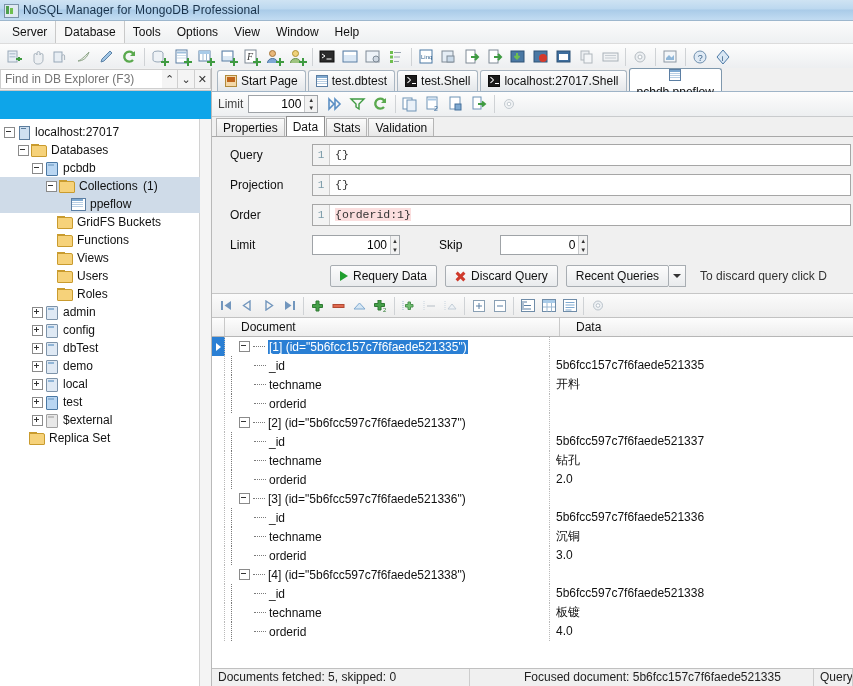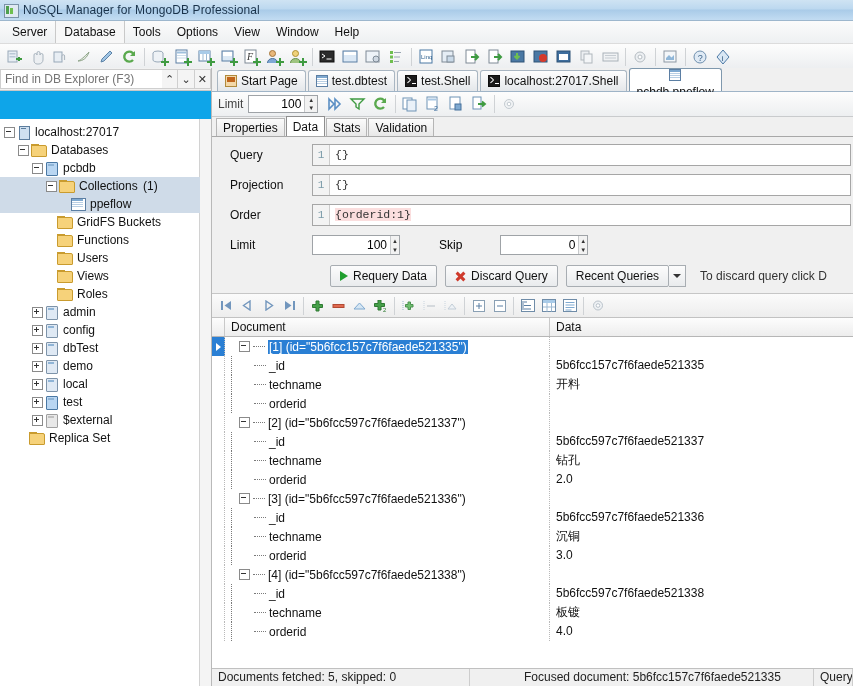--- a/index.html
+++ b/index.html
@@ -152,21 +152,21 @@
   .hint{font-size:12px;color:#333;margin-left:14px;white-space:nowrap;overflow:hidden;}
 
   
   .gtool{height:24px;display:flex;align-items:center;background:linear-gradient(to bottom,#fbfbfb,#ededed);
          border-bottom:1px solid #c2c2c2;padding-left:4px;box-sizing:border-box;}
   .gbtn{width:21px;height:20px;display:flex;align-items:center;justify-content:center;}
 
   
   .gridwrap{flex:1 1 auto;position:relative;background:#fff;overflow:hidden;display:flex;flex-direction:column;}
   .ghead{height:19px;display:flex;background:linear-gradient(to bottom,#fdfdfd,#ededed);border-bottom:1px solid #b6b6b6;
-         font-size:12px;color:#111;box-sizing:border-box;}
+         font-size:12px;color:#111;box-sizing:border-box;gap:10px;}
   .ghead .ind{width:13px;border-right:1px solid #c9c9c9;box-sizing:border-box;flex:0 0 auto;}
   .ghead .c1{width:325px;padding-left:6px;line-height:18px;border-right:1px solid #c9c9c9;box-sizing:border-box;flex:0 0 auto;}
   .ghead .c2{flex:1;padding-left:6px;line-height:18px;box-sizing:border-box;}
   .grows{flex:1 1 auto;overflow:hidden;}
   .grow{height:19px;display:flex;font-size:12px;color:#111;box-sizing:border-box;position:relative;}
   .grow .ind{width:13px;flex:0 0 auto;border-right:1px dotted #b9b9b9;background:#fff;box-sizing:border-box;
              display:flex;align-items:center;justify-content:center;}
   .grow .c1{width:325px;flex:0 0 auto;border-right:1px dotted #b9b9b9;box-sizing:border-box;display:flex;align-items:center;}
   .grow .c2{flex:1;padding-left:6px;line-height:19px;box-sizing:border-box;}
   .grow.selrow .c1 .hlt{background:#2a7fd4;color:#fff;padding:0 1px;}
@@ -490,30 +490,30 @@
             </span>
             <span class="lbl">Functions</span>
           </div>
           <div class="trow">
             <span style="width:46px;flex:0 0 auto"></span>
             <span class="expspace"></span>
             <span class="folder">
               <i class="f2"></i>
               <i class="f1"></i>
             </span>
-            <span class="lbl">Users</span>
+            <span class="lbl">Views</span>
           </div>
           <div class="trow">
             <span style="width:46px;flex:0 0 auto"></span>
             <span class="expspace"></span>
             <span class="folder">
               <i class="f2"></i>
               <i class="f1"></i>
             </span>
-            <span class="lbl">Views</span>
+            <span class="lbl">Users</span>
           </div>
           <div class="trow">
             <span style="width:46px;flex:0 0 auto"></span>
             <span class="expspace"></span>
             <span class="folder">
               <i class="f2"></i>
               <i class="f1"></i>
             </span>
             <span class="lbl">Roles</span>
           </div>

